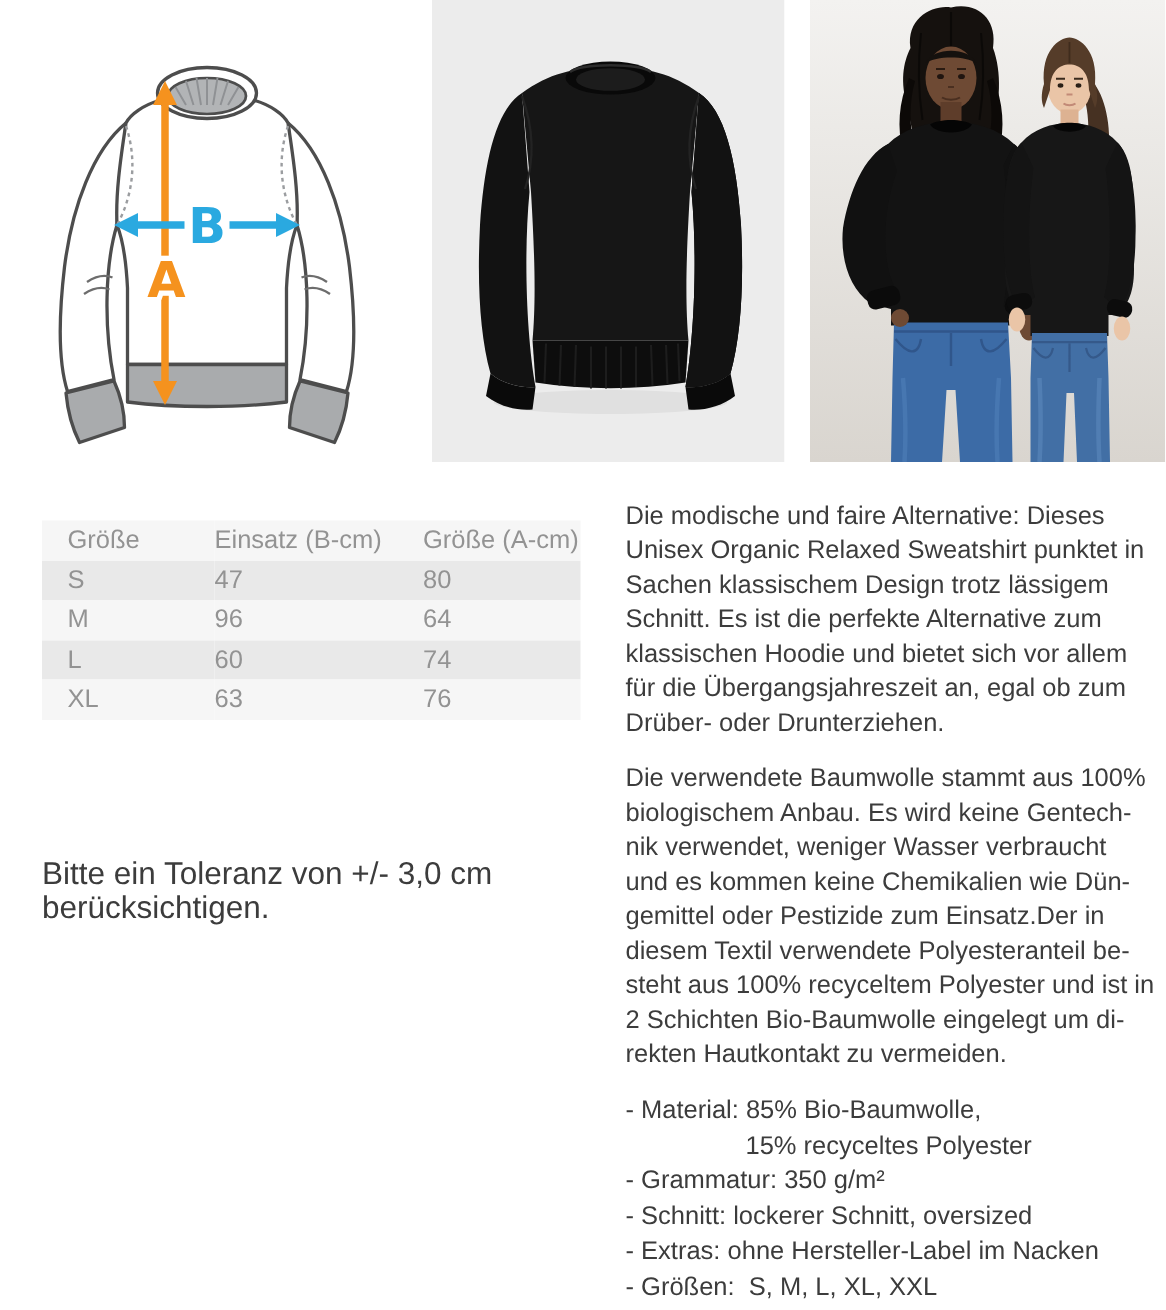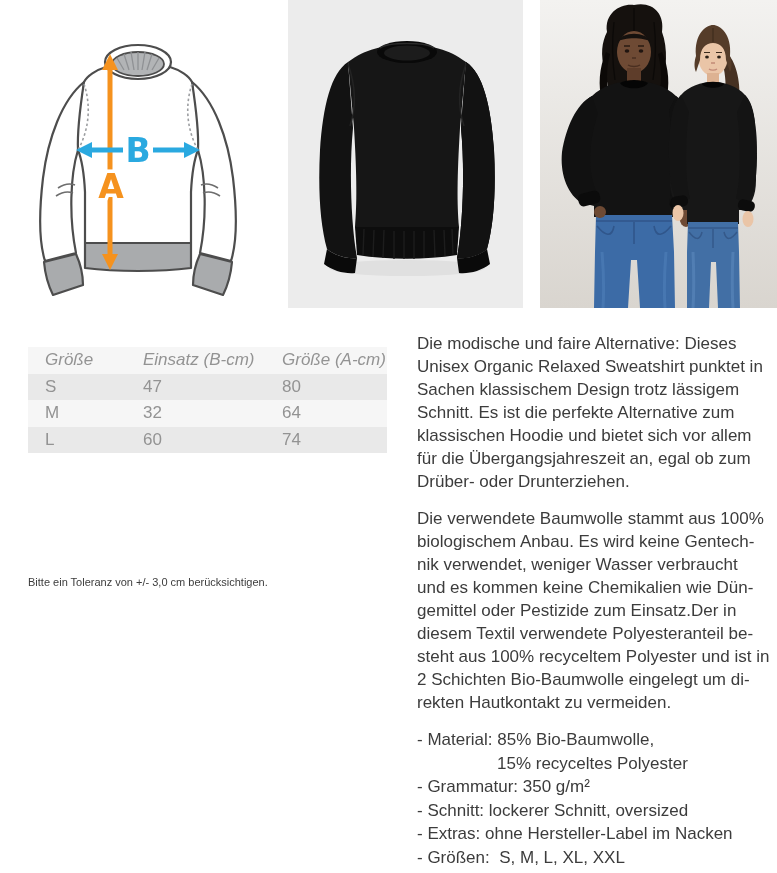--- a/index.html
+++ b/index.html
@@ -29,27 +29,27 @@
   
   .size-table {
     position:absolute; left:28px; top:347px; width:359px;
     border-collapse:collapse; font-size:17px; color:#939393;
   }
   .size-table th, .size-table td {
     font-weight:400; text-align:left; padding:0; height:26.6px; line-height:26.6px;
     white-space:nowrap;
   }
   .size-table th:first-child, .size-table td:first-child { padding-left:17px; }
-  .size-table thead tr { background:#f6f6f6;font-style:italic; }
+  .size-table thead tr { background:#f6f6f6; }
   .size-table tbody tr:nth-child(odd)  { background:#e9e9e9; }
   .size-table tbody tr:nth-child(even) { background:#f6f6f6; }
 
   .tolerance {
     position:absolute; left:28px; top:571px; width:380px;
-    font-size:11px; line-height:23px; color:#3c3c3c;
+    font-size:21px; line-height:23px; color:#3c3c3c;
   }
 
   
   .description {
     position:absolute; left:417px; top:332px; width:362px;
     font-size:17px; line-height:23px; color:#3c3c3c;
   }
   .description p { margin:0 0 14px 0; white-space:pre-line; }
   .specs { margin-top:14px; }
   .specs .spec { line-height:23.5px; white-space:pre-wrap; }
@@ -201,27 +201,32 @@
       </tr>
     </thead>
     <tbody>
       <tr>
         <td>S</td>
         <td>47</td>
         <td>80</td>
       </tr>
       <tr>
         <td>M</td>
-        <td>32</td>
+        <td>96</td>
         <td>64</td>
       </tr>
       <tr>
         <td>L</td>
         <td>60</td>
         <td>74</td>
+      </tr>
+      <tr>
+        <td>XL</td>
+        <td>63</td>
+        <td>76</td>
       </tr>
     </tbody>
   </table>
 
   <div class="tolerance">Bitte ein Toleranz von +/- 3,0 cm berücksichtigen.</div>
 
   <div class="description">
     <p>Die modische und faire Alternative: Dieses
 Unisex Organic Relaxed Sweatshirt punktet in
 Sachen klassischem Design trotz lässigem

